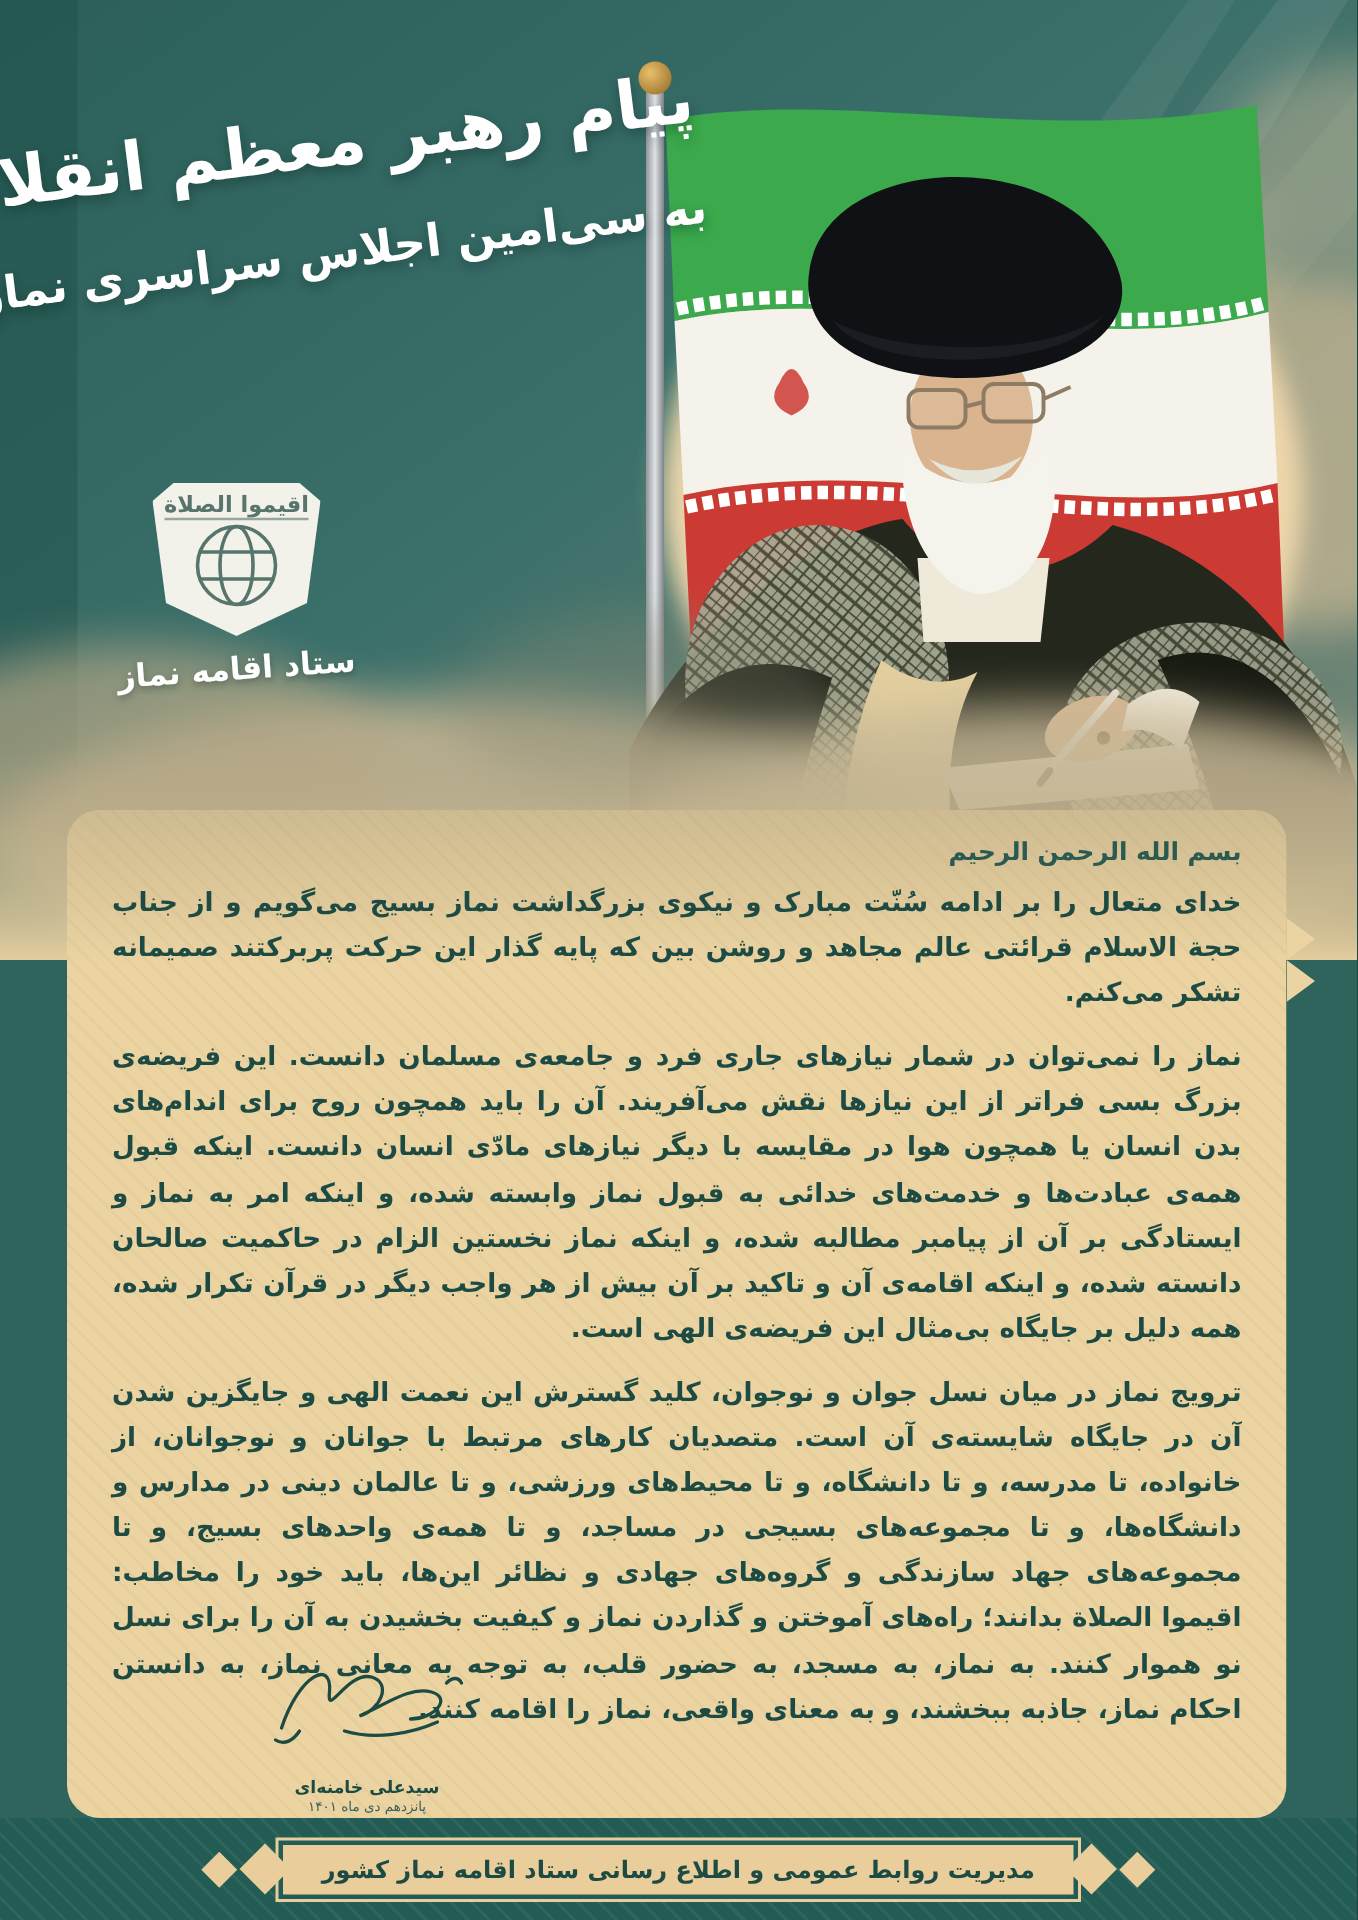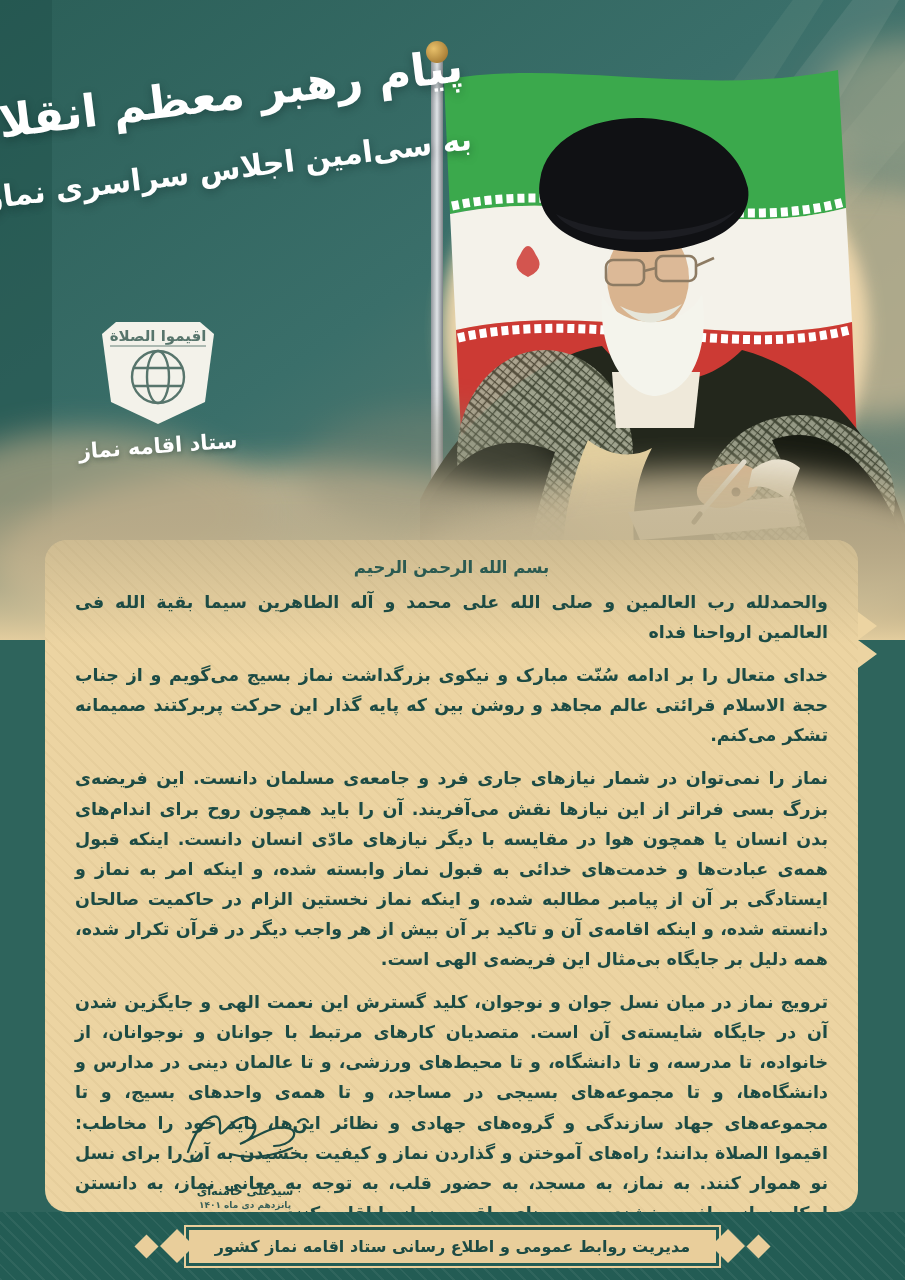--- a/index.html
+++ b/index.html
@@ -47,32 +47,32 @@
   .letter-panel::before{
     content:"";position:absolute;left:0;top:0;right:0;height:130px;pointer-events:none;
     background:linear-gradient(180deg,rgba(168,156,124,.45),rgba(168,156,124,0) 80%);
   }
   .panel-zigzag{
     position:absolute;left:858px;top:612px;width:19px;height:56px;z-index:2;
     background:#ecd4a2;
     clip-path:polygon(0 0,100% 25%,0 50%,100% 75%,0 100%);
   }
   .bismillah{
-    text-align:center;font-size:16.5px;font-weight:bold;color:#2b5a51;
+    text-align:right;font-size:16.5px;font-weight:bold;color:#2b5a51;
     margin:4px 0 10px 0;position:relative;
   }
   .letter-paragraph{
     margin:0 0 13px 0;font-size:17.5px;font-weight:bold;line-height:1.72;
     text-align:justify;direction:rtl;position:relative;
   }
   
   .signature-block{position:absolute;left:100px;top:562px;width:200px;text-align:center;}
   .signature-flourish{display:block;margin:0 auto;}
   .signature-name{font-size:11.5px;font-weight:bold;color:#1d4b44;margin-top:18px;}
-  .signature-date{font-size:9px;font-weight:bold;color:#3a6058;margin-top:2px;}
+  .signature-date{font-size:9px;font-weight:normal;color:#3a6058;margin-top:2px;}
   
   .footer-bar{
     position:absolute;left:0;top:1212px;width:905px;height:68px;z-index:3;
     background:#235c54;
     background-image:repeating-linear-gradient(45deg,rgba(255,255,255,.055) 0 2px,rgba(255,255,255,0) 2px 10px);
     display:flex;align-items:center;justify-content:center;
   }
   .credit-box{
     background:#e9ce9b;color:#1d4b44;font-size:16px;font-weight:bold;
     padding:7px 26px;direction:rtl;white-space:nowrap;
@@ -222,21 +222,20 @@
         </g>
         <path d="M8,24 H104" stroke="#57756c" stroke-width="1.6" opacity=".6"></path>
       </svg>
       <div class="logo-kufic">اقیموا الصلاة</div>
     </div>
     <div class="logo-wordmark">ستاد اقامه نماز</div>
   </div>
 
   <div class="letter-panel">
     <div class="bismillah">بسم الله الرحمن الرحیم</div>
-    <p class="letter-paragraph">والحمدلله رب العالمین و صلی الله علی محمد و آله الطاهرین سیما بقیة الله فی العالمین ارواحنا فداه</p>
     <p class="letter-paragraph">خدای متعال را بر ادامه سُنّت مبارک و نیکوی بزرگداشت نماز بسیج می‌گویم و از جناب حجة الاسلام قرائتی عالم مجاهد و روشن بین که پایه گذار این حرکت پربرکتند صمیمانه تشکر می‌کنم.</p>
     <p class="letter-paragraph">نماز را نمی‌توان در شمار نیازهای جاری فرد و جامعه‌ی مسلمان دانست. این فریضه‌ی بزرگ بسی فراتر از این نیازها نقش می‌آفریند. آن را باید همچون روح برای اندام‌های بدن انسان یا همچون هوا در مقایسه با دیگر نیازهای مادّی انسان دانست. اینکه قبول همه‌ی عبادت‌ها و خدمت‌های خدائی به قبول نماز وابسته شده، و اینکه امر به نماز و ایستادگی بر آن از پیامبر مطالبه شده، و اینکه نماز نخستین الزام در حاکمیت صالحان دانسته شده، و اینکه اقامه‌ی آن و تاکید بر آن بیش از هر واجب دیگر در قرآن تکرار شده، همه دلیل بر جایگاه بی‌مثال این فریضه‌ی الهی است.</p>
     <p class="letter-paragraph">ترویج نماز در میان نسل جوان و نوجوان، کلید گسترش این نعمت الهی و جایگزین شدن آن در جایگاه شایسته‌ی آن است. متصدیان کارهای مرتبط با جوانان و نوجوانان، از خانواده، تا مدرسه، و تا دانشگاه، و تا محیط‌های ورزشی، و تا عالمان دینی در مدارس و دانشگاه‌ها، و تا مجموعه‌های بسیجی در مساجد، و تا همه‌ی واحدهای بسیج، و تا مجموعه‌های جهاد سازندگی و گروه‌های جهادی و نظائر این‌ها، باید خود را مخاطب: اقیموا الصلاة بدانند؛ راه‌های آموختن و گذاردن نماز و کیفیت بخشیدن به آن را برای نسل نو هموار کنند. به نماز، به مسجد، به حضور قلب، به توجه به معانی نماز، به دانستن احکام نماز، جاذبه ببخشند، و به معنای واقعی، نماز را اقامه کنند.</p>
 
     <div class="signature-block">
       <svg class="signature-flourish" width="150" height="64" viewBox="0 0 150 64">
         <g stroke="#1d4b44" stroke-width="2.2" fill="none" stroke-linecap="round">
           <path d="M18,50 C30,14 52,4 50,26 C48,44 62,12 78,16 C92,20 84,38 70,42 C88,34 104,22 118,26 C132,30 120,44 104,44"></path>
           <path d="M30,52 C26,58 20,62 14,58"></path>
           <path d="M60,52 C80,58 104,54 122,46"></path>

